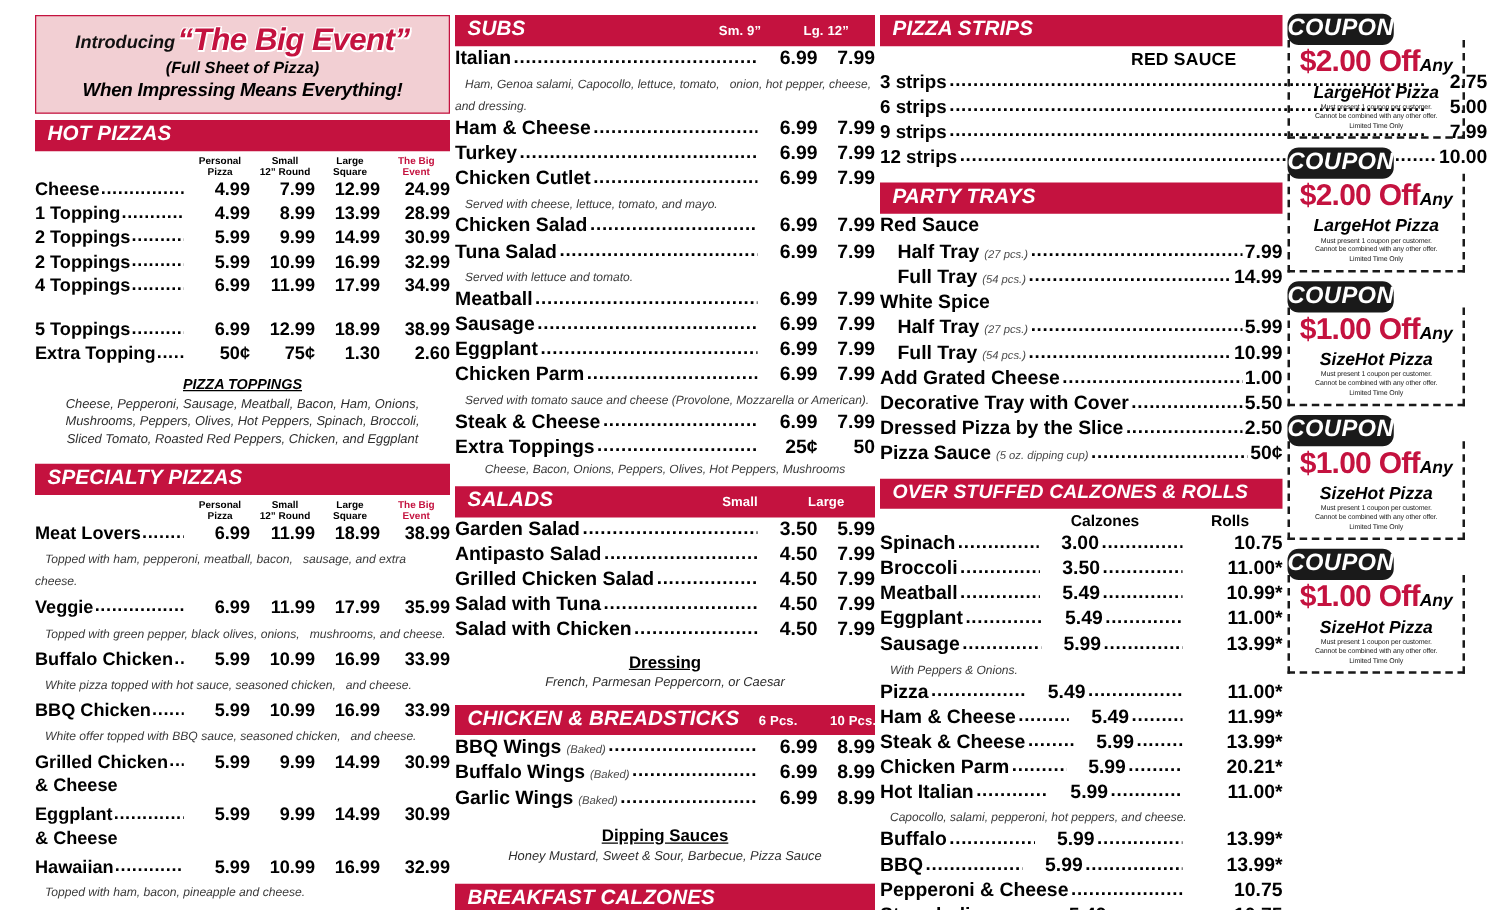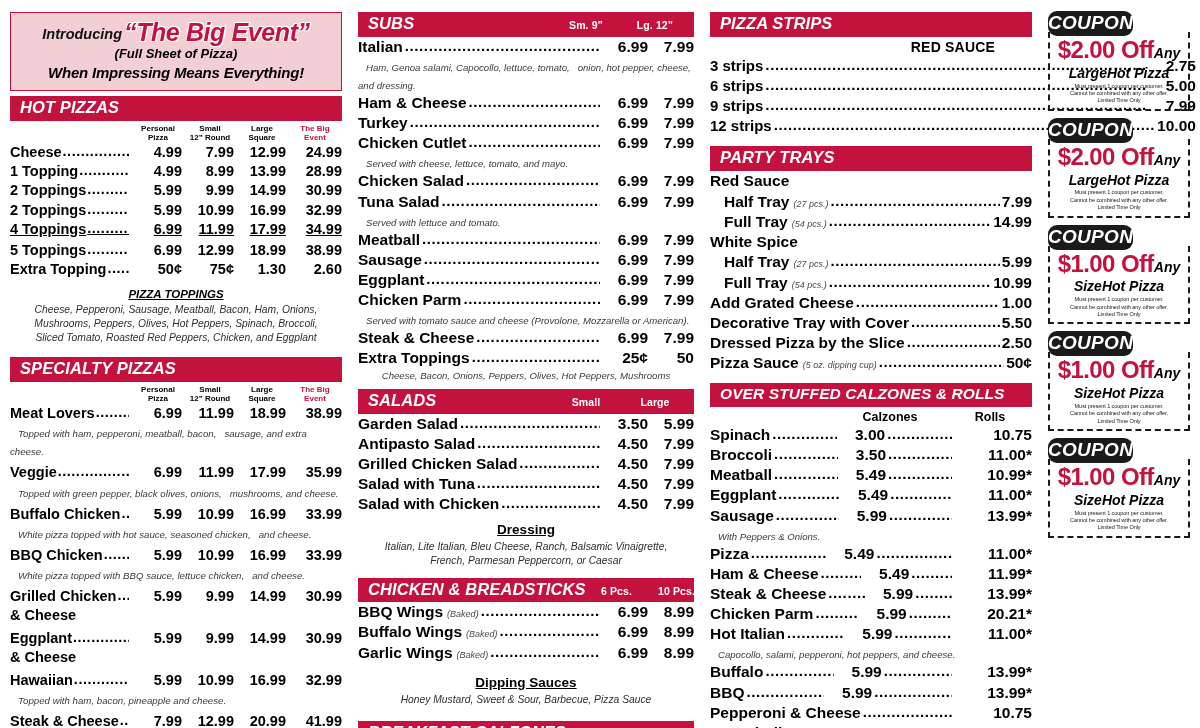--- a/index.html
+++ b/index.html
@@ -4,21 +4,21 @@
 <style>
   * { box-sizing: border-box; }
   html, body { margin:0; padding:0; }
   body {
     width:1200px; height:728px;
     background:#ffffff;
     font-family:"Liberation Sans", sans-serif;
     color:#000;
     overflow:hidden;
   }
-  .page { position:relative; width:1200px; height:728px; padding:12px 10px; display:flex; gap:16px; }
+  .page { position:relative; width:1200px; height:728px; padding:12px 28px; display:flex; gap:4px; }
 
   
   .col { position:relative; }
   .col-1 { width:332px; }
   .col-2 { width:336px; }
   .col-3 { width:322px; }
   .col-4 { width:164px; }
 
   
   .bar {
@@ -172,21 +172,21 @@
         <div class="sp-item" style="margin-bottom: 0px;">
           <div class="pz-row">
             <span class="n">2 Toppings</span>
             <span class="dots">................................................................................</span>
             <span class="c">5.99</span>
             <span class="c">10.99</span>
             <span class="c">16.99</span>
             <span class="c big">32.99</span>
           </div>
         </div>
-        <div class="sp-item" style="margin-bottom: 2px; text-decoration: underline;">
+        <div class="sp-item" style="margin-bottom: 16px;">
           <div class="pz-row">
             <span class="n">4 Toppings</span>
             <span class="dots">................................................................................</span>
             <span class="c">6.99</span>
             <span class="c">11.99</span>
             <span class="c">17.99</span>
             <span class="c big">34.99</span>
           </div>
         </div>
         <div class="sp-item" style="margin-bottom: 0px;">
@@ -253,21 +253,21 @@
             <span class="c">16.99</span>
             <span class="c big">33.99</span>
           </div><span class="pz-desc">White pizza topped with hot sauce, seasoned chicken,</span><span class="pz-desc">and cheese.</span></div>
         <div class="sp-item"><div class="pz-row">
             <span class="n">BBQ Chicken</span>
             <span class="dots">................................................................................</span>
             <span class="c">5.99</span>
             <span class="c">10.99</span>
             <span class="c">16.99</span>
             <span class="c big">33.99</span>
-          </div><span class="pz-desc">White pizza topped with BBQ sauce, lettuce chicken,</span><span class="pz-desc">and cheese.</span></div>
+          </div><span class="pz-desc">White offer topped with BBQ sauce, seasoned chicken,</span><span class="pz-desc">and cheese.</span></div>
         <div class="sp-item">
           <div class="pz-row">
             <span class="n">Grilled Chicken</span>
             <span class="dots">................................................................................</span>
             <span class="c">5.99</span>
             <span class="c">9.99</span>
             <span class="c">14.99</span>
             <span class="c big">30.99</span>
           </div>
           <span class="pz-row">&amp; Cheese</span>
@@ -449,21 +449,20 @@
           <div class="li">
             <span class="nm">Salad with Chicken</span>
             <span class="dots">................................................................................</span>
             <span class="p w1">4.50</span>
             <span class="p w1">7.99</span>
           </div>
         </div>
       </div>
     <div class="rule-head">Dressing</div>
     <div class="center-italic">
-      <div>Italian, Lite Italian, Bleu Cheese, Ranch, Balsamic Vinaigrette,</div>
       <div>French, Parmesan Peppercorn, or Caesar</div>
     </div>
 
     <div class="bar" style="margin-top:10px">
       <span class="bar-title">CHICKEN &amp; BREADSTICKS</span>
       <span class="bar-cols">
         <span style="width:62px">6 Pcs.</span>
         <span style="width:58px">10 Pcs.</span>
       </span>
     </div>

